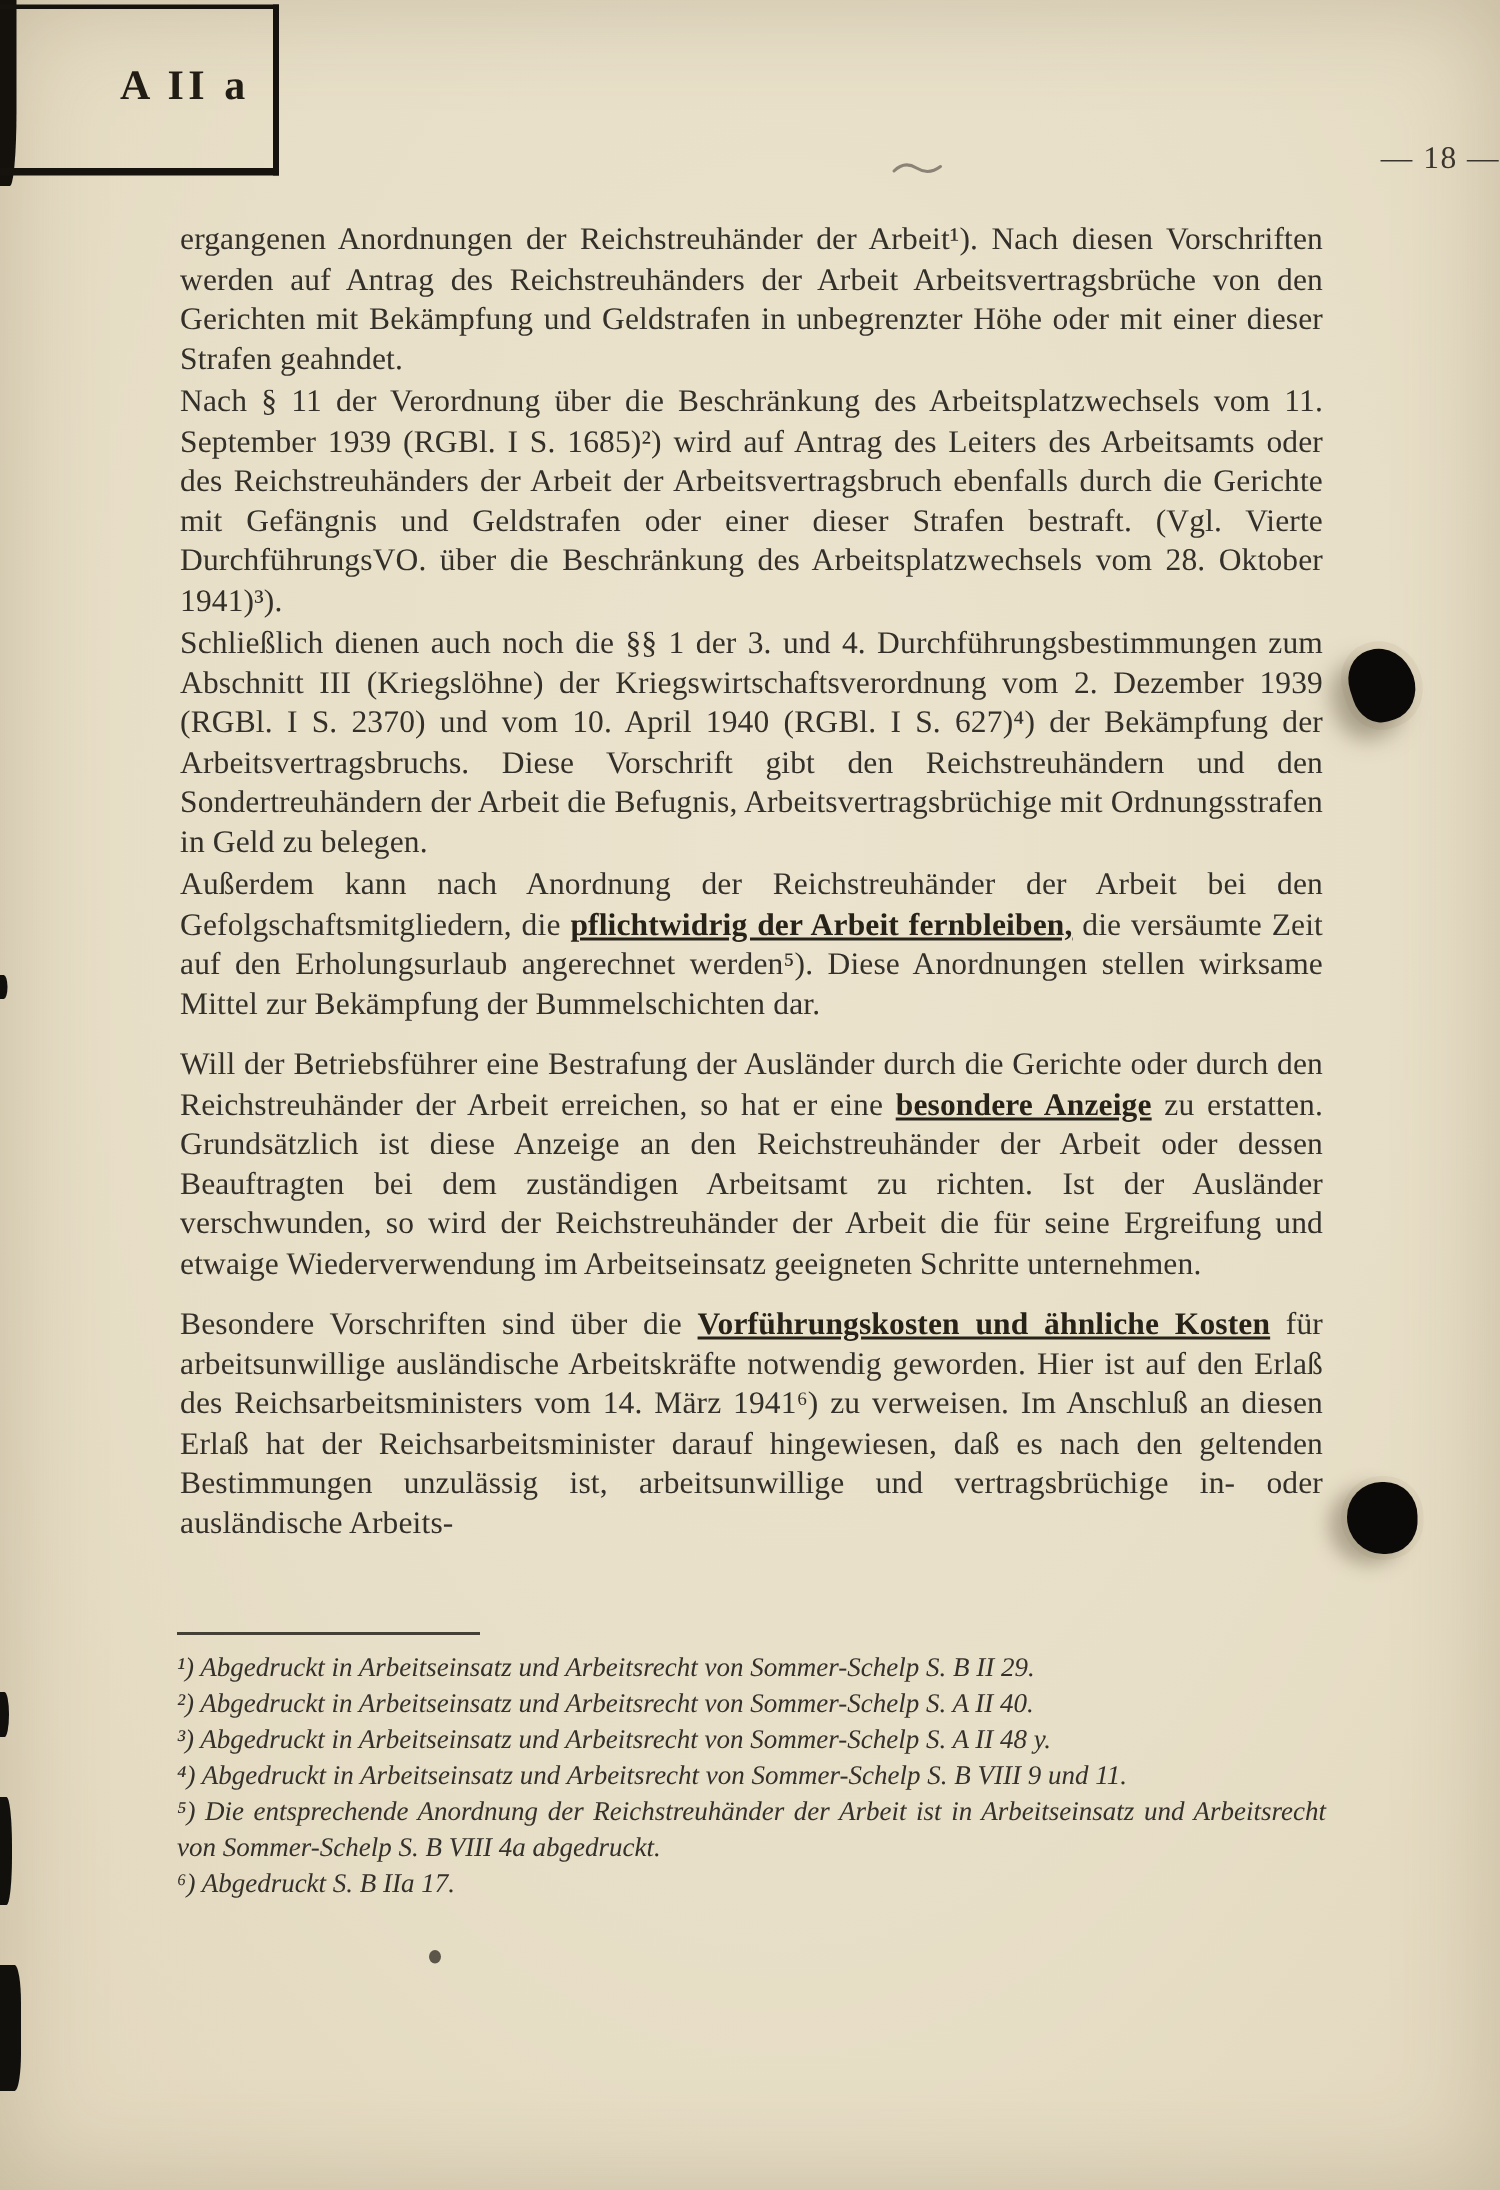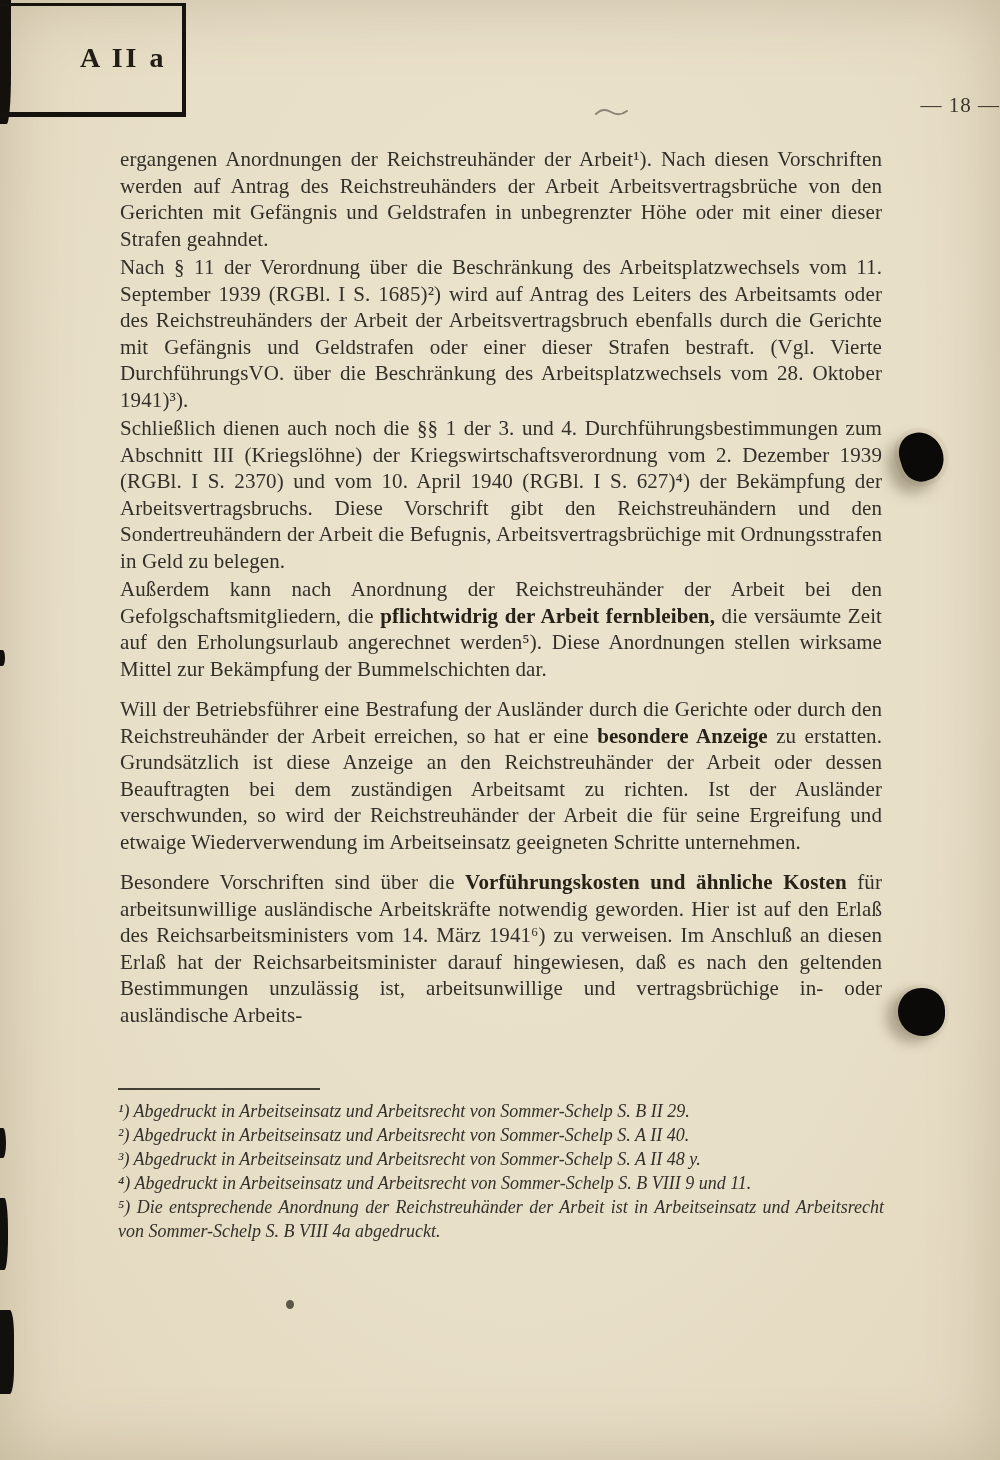--- a/index.html
+++ b/index.html
@@ -38,21 +38,21 @@
   .squiggle { position:absolute; left:594px; top:104px; opacity:.75; }
 
   
   .body-text {
     position:absolute; left:120px; top:146px; width:762px;
     font-size:21px; line-height:26.5px; text-align:justify;
     color:#33302a; letter-spacing:.1px;
   }
   .para + .para { margin-top:2px; }
   .para.spaced { margin-top:14px; }
-  .bold { font-weight:700; color:#272218; }
+  .bold { font-weight:700; color:#272218;text-decoration:underline; }
 
   
   .footnote-block { position:absolute; left:118px; top:1088px; width:766px; }
   .footnote-rule { width:202px; border-top:2px solid #454035; margin-bottom:9px; }
   .footnote {
     font-size:18px; line-height:24px; text-align:justify; color:#34302a;font-style:italic;
   }
   .fn-marker { white-space:pre; }
 
   
@@ -88,36 +88,37 @@
     <span class="section-label">A II a</span>
   </div>
 
   <div class="page-number">— 18 —</div>
 
   <svg class="squiggle" width="36" height="16" viewBox="0 0 36 16">
     <path d="M2 10 Q 9 3, 17 8 T 33 7" fill="none" stroke="#6b655a" stroke-width="2" stroke-linecap="round"></path>
   </svg>
 
   <div class="body-text">
-      <p class="para"><span>ergangenen Anordnungen der Reichstreuhänder der Arbeit¹). Nach diesen Vorschriften werden auf Antrag des Reichstreuhänders der Arbeit Arbeitsvertragsbrüche von den Gerichten mit Gefängnis und Geldstrafen in unbegrenzter Höhe oder mit einer dieser Strafen geahndet.</span></p>
+      <p class="para"><span>ergangenen Anordnungen der Reichstreuhänder der Arbeit¹). Nach diesen Vorschriften werden auf Antrag des Reichstreuhänders der Arbeit Arbeitsvertragsbrüche von den Gerichten mit Bekämpfung und Geldstrafen in unbegrenzter Höhe oder mit einer dieser Strafen geahndet.</span></p>
       <p class="para"><span>Nach § 11 der Verordnung über die Beschränkung des Arbeitsplatzwechsels vom 11. September 1939 (RGBl. I S. 1685)²) wird auf Antrag des Leiters des Arbeitsamts oder des Reichstreuhänders der Arbeit der Arbeitsvertragsbruch ebenfalls durch die Gerichte mit Gefängnis und Geldstrafen oder einer dieser Strafen bestraft. (Vgl. Vierte DurchführungsVO. über die Beschränkung des Arbeitsplatzwechsels vom 28. Oktober 1941)³).</span></p>
       <p class="para"><span>Schließlich dienen auch noch die §§ 1 der 3. und 4. Durchführungsbestimmungen zum Abschnitt III (Kriegslöhne) der Kriegswirtschaftsverordnung vom 2. Dezember 1939 (RGBl. I S. 2370) und vom 10. April 1940 (RGBl. I S. 627)⁴) der Bekämpfung der Arbeitsvertragsbruchs. Diese Vorschrift gibt den Reichstreuhändern und den Sondertreuhändern der Arbeit die Befugnis, Arbeitsvertragsbrüchige mit Ordnungsstrafen in Geld zu belegen.</span></p>
       <p class="para"><span>Außerdem kann nach Anordnung der Reichstreuhänder der Arbeit bei den Gefolgschaftsmitgliedern, die </span><span class="bold">pflichtwidrig der Arbeit fernbleiben,</span><span> die versäumte Zeit auf den Erholungsurlaub angerechnet werden⁵). Diese Anordnungen stellen wirksame Mittel zur Bekämpfung der Bummelschichten dar.</span></p>
       <p class="para spaced"><span>Will der Betriebsführer eine Bestrafung der Ausländer durch die Gerichte oder durch den Reichstreuhänder der Arbeit erreichen, so hat er eine </span><span class="bold">besondere Anzeige</span><span> zu erstatten. Grundsätzlich ist diese Anzeige an den Reichstreuhänder der Arbeit oder dessen Beauftragten bei dem zuständigen Arbeitsamt zu richten. Ist der Ausländer verschwunden, so wird der Reichstreuhänder der Arbeit die für seine Ergreifung und etwaige Wiederverwendung im Arbeitseinsatz geeigneten Schritte unternehmen.</span></p>
       <p class="para spaced"><span>Besondere Vorschriften sind über die </span><span class="bold">Vorführungskosten und ähnliche Kosten</span><span> für arbeitsunwillige ausländische Arbeitskräfte notwendig geworden. Hier ist auf den Erlaß des Reichsarbeitsministers vom 14. März 1941⁶) zu verweisen. Im Anschluß an diesen Erlaß hat der Reichsarbeitsminister darauf hingewiesen, daß es nach den geltenden Bestimmungen unzulässig ist, arbeitsunwillige und vertragsbrüchige in- oder ausländische Arbeits-</span></p>
     </div>
 
   <div class="footnote-block">
     <div class="footnote-rule"></div>
     <div>
         <p class="footnote"><span class="fn-marker">¹) </span><span>Abgedruckt in Arbeitseinsatz und Arbeitsrecht von Sommer-Schelp S. B II 29.</span></p>
         <p class="footnote"><span class="fn-marker">²) </span><span>Abgedruckt in Arbeitseinsatz und Arbeitsrecht von Sommer-Schelp S. A II 40.</span></p>
         <p class="footnote"><span class="fn-marker">³) </span><span>Abgedruckt in Arbeitseinsatz und Arbeitsrecht von Sommer-Schelp S. A II 48 y.</span></p>
         <p class="footnote"><span class="fn-marker">⁴) </span><span>Abgedruckt in Arbeitseinsatz und Arbeitsrecht von Sommer-Schelp S. B VIII 9 und 11.</span></p>
         <p class="footnote"><span class="fn-marker">⁵) </span><span>Die entsprechende Anordnung der Reichstreuhänder der Arbeit ist in Arbeitseinsatz und Arbeitsrecht von Sommer-Schelp S. B VIII 4a abgedruckt.</span></p>
+        <p class="footnote"><span class="fn-marker">⁶) </span><span>Abgedruckt S. B IIa 17.</span></p>
       </div>
   </div>
 
   <div class="punch-hole hole-1"></div>
   <div class="punch-hole hole-2"></div>
 
   <div class="edge-mark m2"></div>
   <div class="edge-mark m3"></div>
   <div class="edge-mark m4"></div>
   <div class="edge-mark m5"></div>

